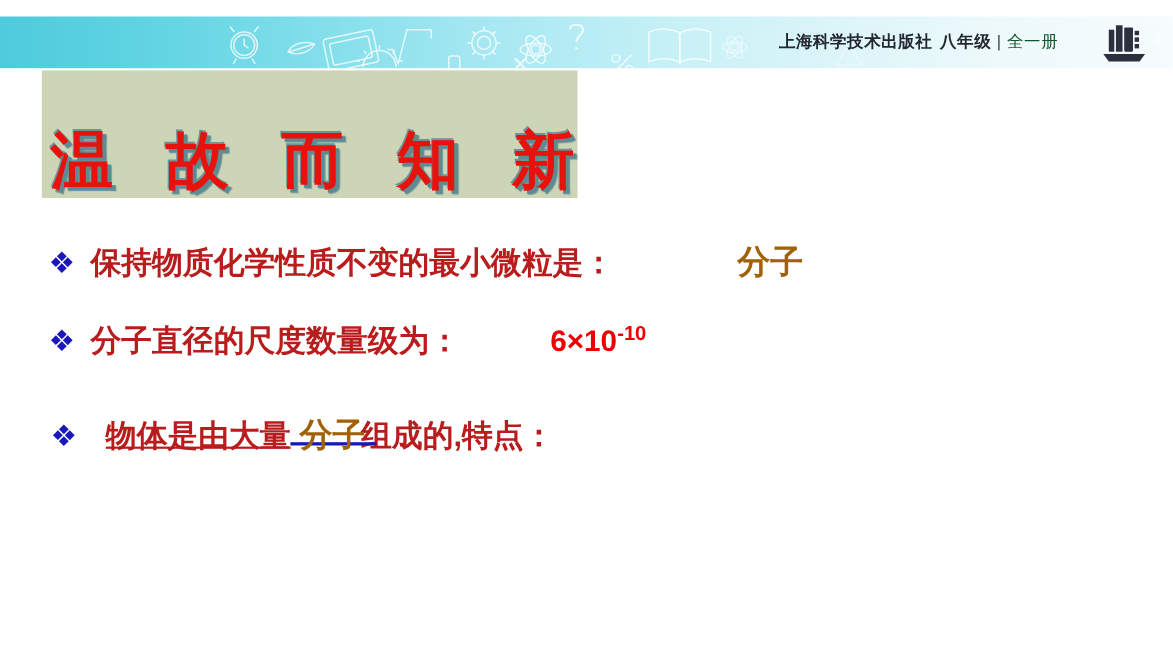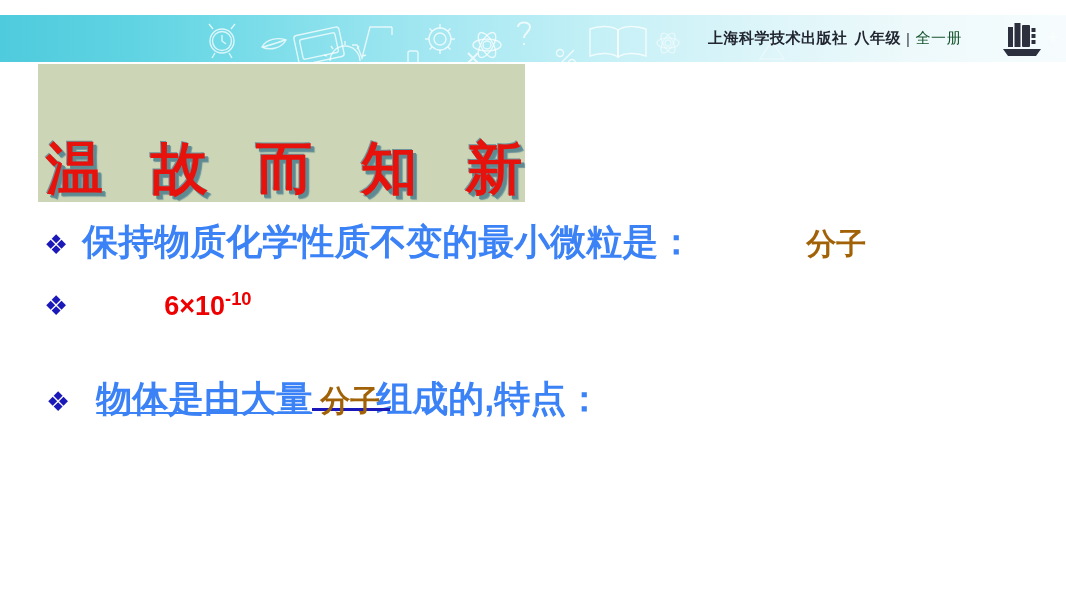--- a/index.html
+++ b/index.html
@@ -70,21 +70,21 @@
     width: 44px;
     height: 40px;
   }
 
   
   .title-box {
     position: absolute;
     left: 38px;
     top: 64px;
     width: 487px;
-    height: 138px;
+    height: 116px;
     background: #ccd6b6;
     display: flex;
     align-items: flex-end;
     justify-content: flex-start;
   }
   .title-text {
     position: relative;
     font-family: "DejaVu Serif", "Liberation Serif", serif;
     font-size: 57px;
     font-weight: bold;
@@ -109,22 +109,22 @@
   }
   .bullet {
     color: #1a18b8;
     font-size: 27px;
     font-weight: bold;
     font-family: "DejaVu Sans", sans-serif;
     line-height: 1;
     margin-right: 14px;
   }
   .q-blue {
-    color: #3b82f6;
-    font-size: 36px;
+    color: #b91c1c;
+    font-size: 28px;
     font-family: "Liberation Sans", "DejaVu Sans", sans-serif;
   }
   .q-red {
     color: #a16207;
     font-size: 30px;
     font-family: "Liberation Sans", "DejaVu Sans", sans-serif;
     font-weight: bold;
   }
   .q-red-num {
     color: #ee0000;
@@ -282,20 +282,21 @@
 
 <div class="q-line" id="line1">
   <span class="bullet">❖</span>
   <span class="q-blue">保持物质化学性质不变的最小微粒是：</span>
   <span class="gap-a"></span>
   <span class="q-red">分子</span>
 </div>
 
 <div class="q-line" id="line2">
   <span class="bullet">❖</span>
+  <span class="q-blue">分子直径的尺度数量级为：</span>
   <span class="gap-b"></span>
   <span class="q-red-num"><span>6×10</span><sup>-10</sup></span>
 </div>
 
 <div class="q-line" id="line3">
   <span class="bullet">❖</span>
   <span style="display:inline-block;width:12px"></span>
   <span class="q-blue underlined">物体是由大量</span>
   <span class="blank-underline"></span>
   <span class="q-red overlap-red">分子</span>

